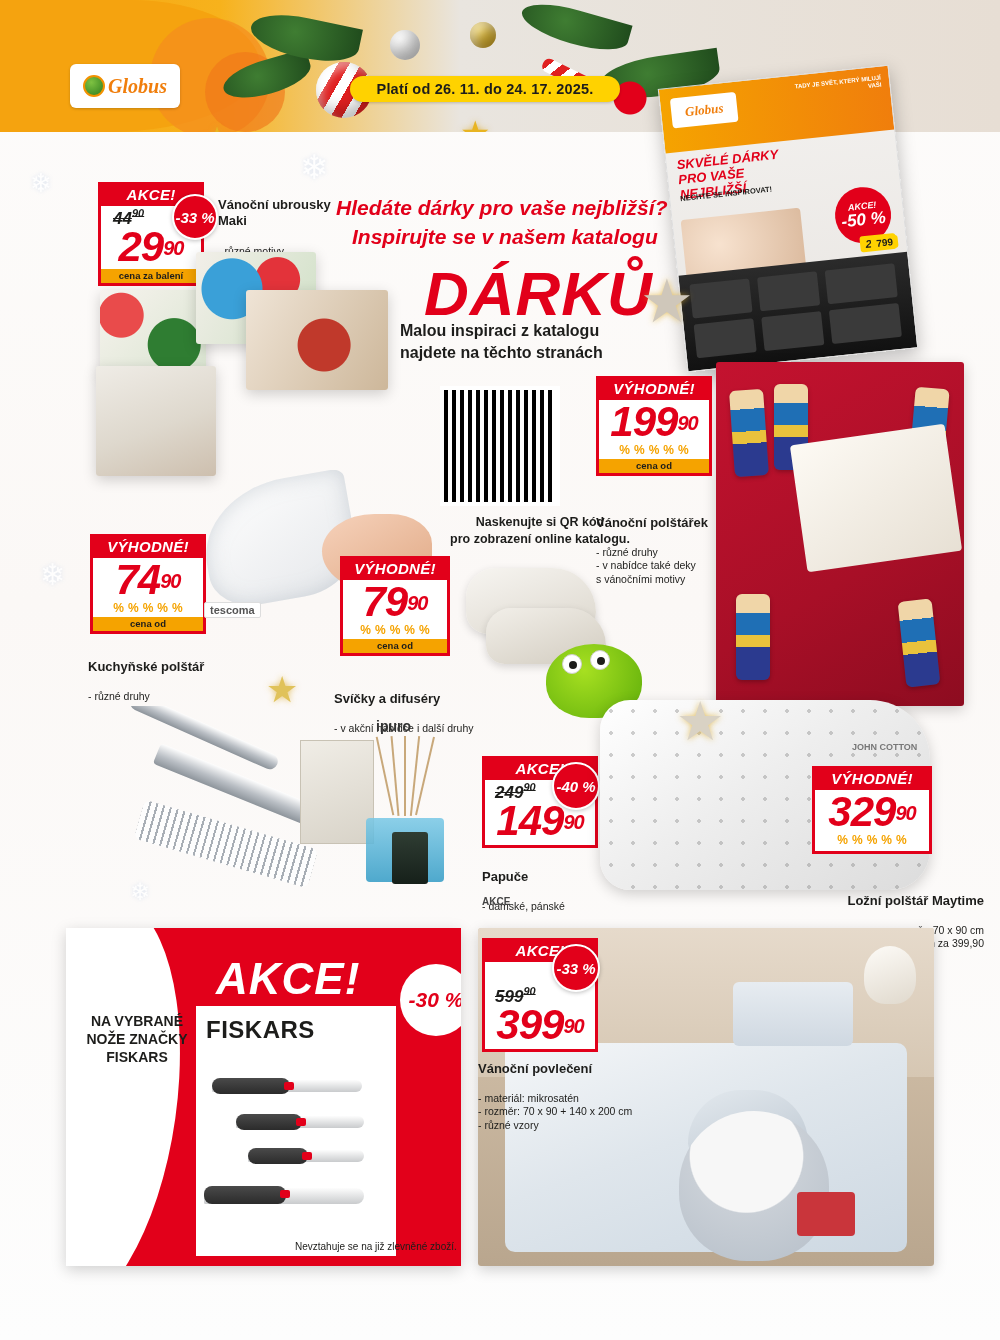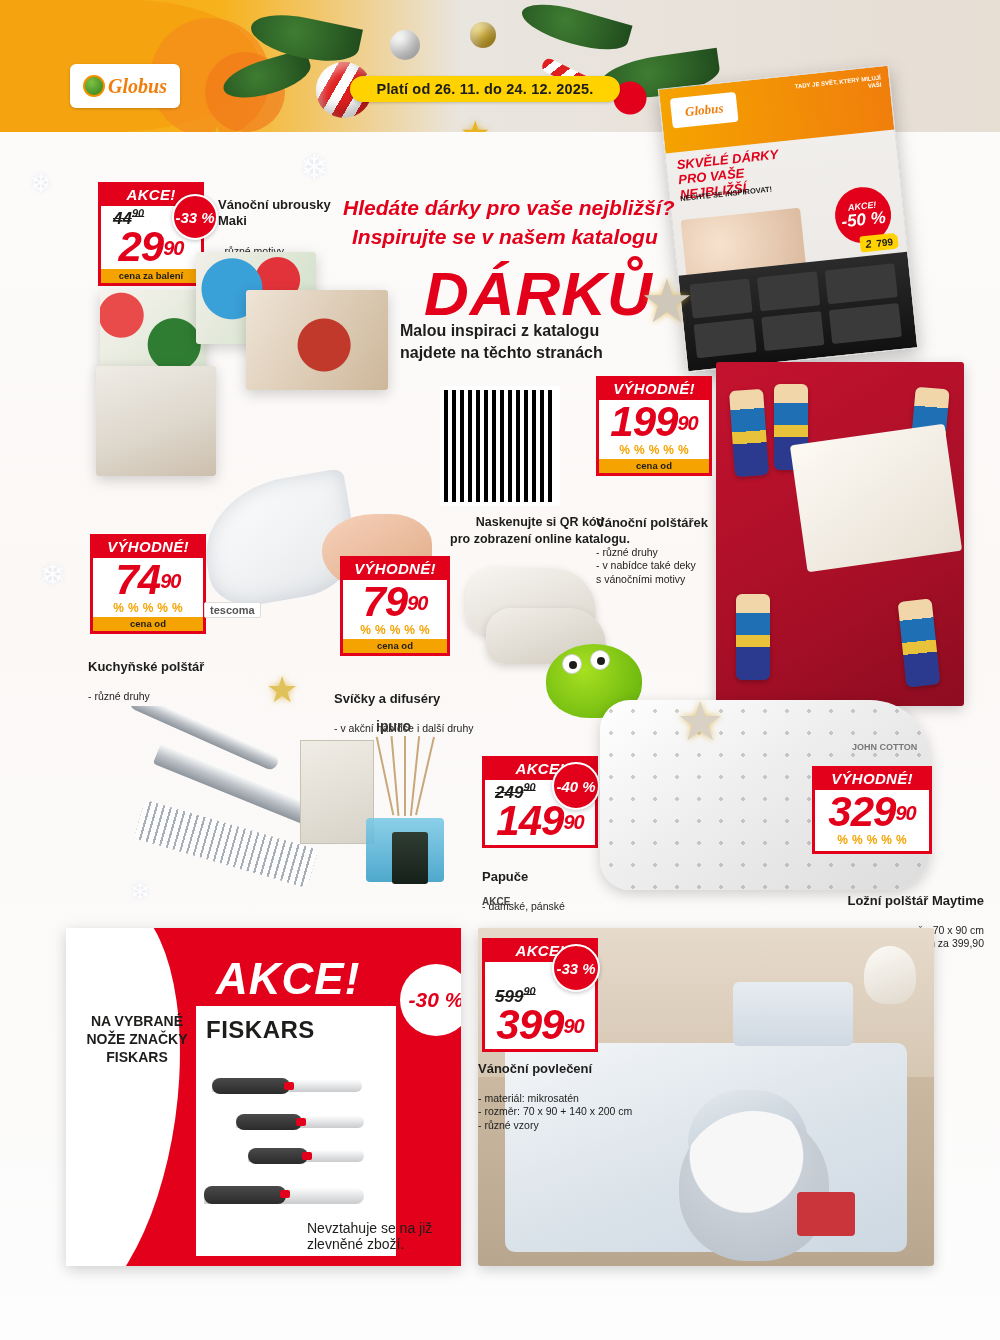--- a/index.html
+++ b/index.html
@@ -403,22 +403,22 @@
   }
   .fiskars-panel .brand-box {
     position:absolute; left: 130px; top: 78px; width: 200px; height: 250px;
     background:#fff;
   }
   .fiskars-panel .brand-name {
     position:absolute; left: 140px; top: 88px;
     color:#1d1d1b; font-weight:bold; font-size: 24px; letter-spacing: .5px;
   }
   .fiskars-panel .disclaimer {
-    position:absolute; left: 212px; bottom: 14px;
-    color:#1d1d1b; font-size: 14px; padding-left: 29px;
+    position:absolute; left: 200px; bottom: 14px;
+    color:#1d1d1b; font-size: 10px; padding-left: 29px;
   }
   .brand-tag {
     position:absolute; color:#555; font-weight:bold; font-size: 11px;
   }
   .shadow-soft { box-shadow: 0 4px 14px rgba(0,0,0,.18); }
 </style>
 </head>
 <body>
 
 <div class="page">
@@ -435,21 +435,21 @@
 
     <div class="bauble" style="left:316px;top:62px;width:56px;height:56px;background:repeating-linear-gradient(120deg,#e02020 0 10px,#fff 10px 20px);"></div>
     <div class="bauble" style="left:390px;top:30px;width:30px;height:30px;background:radial-gradient(circle at 35% 30%,#f3f3f3,#c9c9c9);"></div>
     <div class="bauble" style="left:470px;top:22px;width:26px;height:26px;background:radial-gradient(circle at 35% 30%,#e9c84b,#b88f1b);"></div>
     <div class="candy-cane" style="left:540px;top:70px;width:64px;height:14px;transform:rotate(26deg);"></div>
     <div class="gold-star" style="left:200px;top:122px;font-size:38px;">★</div>
     <div class="gold-star" style="left:460px;top:116px;font-size:34px;">★</div>
 
     <div style="position:absolute;left:600px;top:70px;width:60px;height:56px;background:radial-gradient(circle at 50% 50%,#e2001a 0 16px,transparent 17px);"></div>
 
-    <div class="validity">Platí od 26. 11. do 24. 12. 2025.</div>
+    <div class="validity">Platí od 26. 11. do 24. 17. 2025.</div>
 
     <div class="globus-logo">
       <div class="g-inner">
         <span class="g-ball"></span>
         <span class="g-text">Globus</span>
       </div>
     </div>
   </div>
 
   <div class="snowflake" style="left:30px;top:170px;font-size:26px;">❄</div>
@@ -477,21 +477,21 @@
       <div class="cell" style="left:10px;top:10px;width:60px;height:34px;"></div>
       <div class="cell" style="left:78px;top:10px;width:60px;height:34px;"></div>
       <div class="cell" style="left:146px;top:10px;width:70px;height:34px;"></div>
       <div class="cell" style="left:10px;top:50px;width:60px;height:34px;"></div>
       <div class="cell" style="left:78px;top:50px;width:60px;height:34px;"></div>
       <div class="cell" style="left:146px;top:50px;width:70px;height:34px;"></div>
       <div style="position:absolute;right:8px;top:-18px;background:#ffd200;color:#1d1d1b;font-weight:bold;font-size:10px;padding:1px 5px;border-radius:3px;">799</div>
     </div>
   </div>
 
-  <div class="hero-line1" style="left:343px;top:196px;font-style:italic;">Hledáte dárky pro vaše nejbližší?</div>
+  <div class="hero-line1" style="left:336px;top:196px;font-style:italic;">Hledáte dárky pro vaše nejbližší?</div>
   <div class="hero-line2" style="left:352px;top:225px;">Inspirujte se v našem katalogu</div>
   <div class="hero-darku" style="left:424px;top:258px;">DÁRKŮ</div>
   <div class="hero-sub" style="left:400px;top:320px;white-space:pre-line;">Malou inspiraci z katalogu
 najdete na těchto stranách</div>
   <div class="gold-star" style="left:640px;top:272px;font-size:60px;color:#cfc7ba;">★</div>
 
   <div class="qr-box" style="left:440px;top:386px;">
     <div class="qr-grid"></div>
   </div>
   <div class="qr-caption" style="left:420px;top:514px;width:240px;white-space:pre-line;">Naskenujte si QR kód

